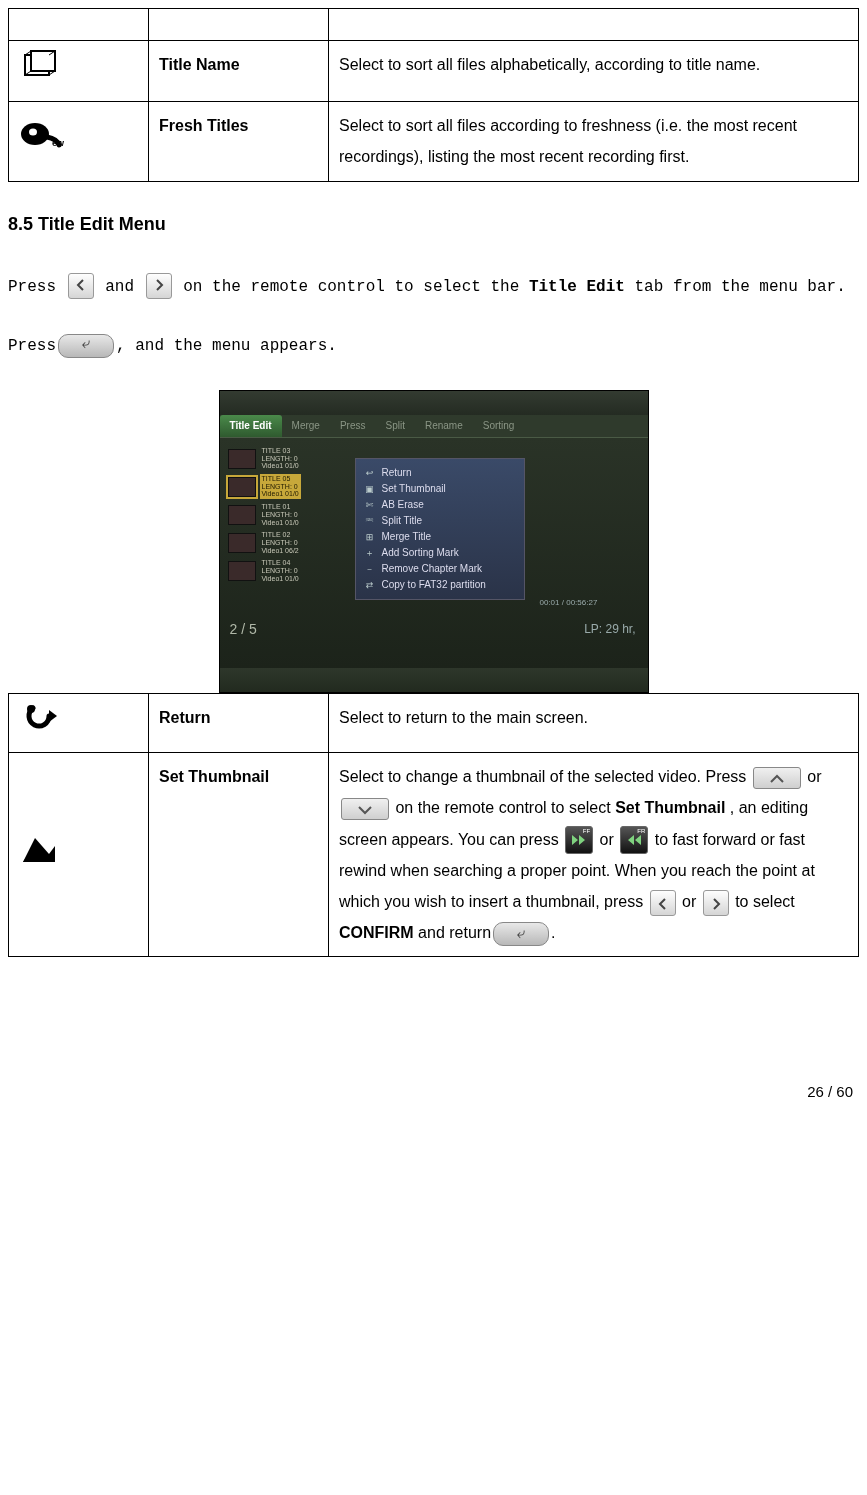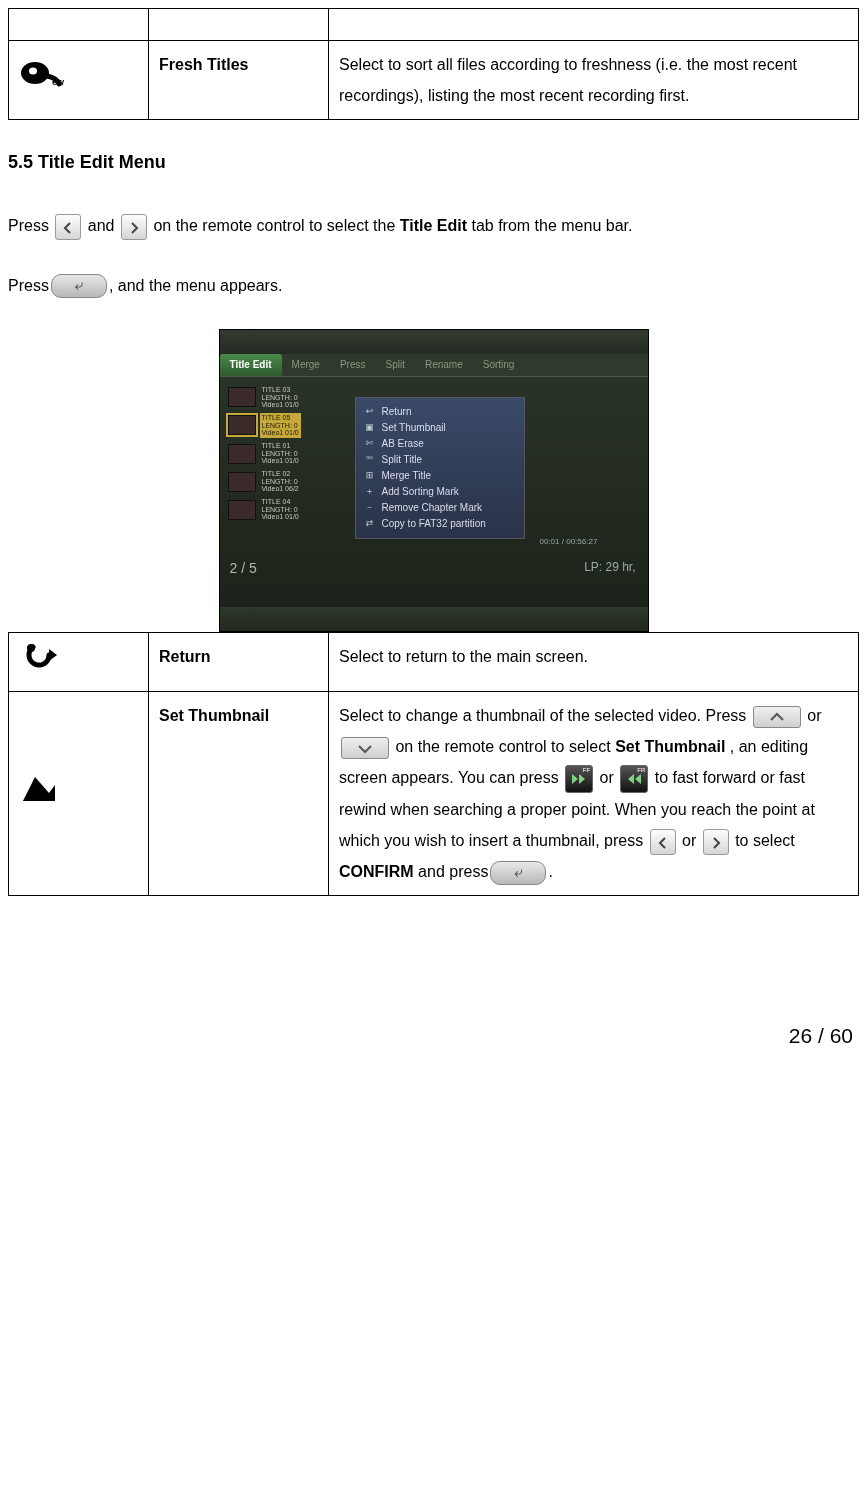--- a/index.html
+++ b/index.html
@@ -23,21 +23,21 @@
     padding: 8px 10px;
     vertical-align: top;
   }
   table.doc td.c0 { width: 140px; text-align: left; vertical-align: middle; }
   table.doc td.c1 { width: 180px; font-weight: bold; }
   h2.section {
     font-size: 18px;
     font-weight: bold;
     margin: 20px 0 30px 0;
   }
-  p.para { margin: 0 0 28px 0; }
+  p.para { margin: 0 0 28px 0; font-family: Liberation Mono, monospace; }
   .bold { font-weight: bold; }
   .icon-nav {
     display: inline-block;
     width: 26px; height: 26px;
     border: 1px solid #999;
     border-radius: 3px;
     background: linear-gradient(#fefefe,#d5d5d5);
     vertical-align: middle;
     text-align: center;
     line-height: 24px;
@@ -133,53 +133,66 @@
   
   .ic-titlename { display:inline-block; }
   .ic-fresh { display:inline-block; font-size:22px;text-decoration:underline;}
   .ic-return { display:inline-block; }
   
   .pagefoot {
     position: relative;
     margin-top: 120px;
     text-align: right;
     padding-right: 6px;
-    font-size: 21px;
+    font-size: 15px;
   }
   
   .empty-row td { height: 32px; }
 </style>
 </head>
 <body>
 
 <table class="doc">
   <tbody>
       <tr class="empty-row">
         <td class="c0"></td>
         <td class="c1"></td>
         <td></td>
       </tr>
   <tr>
     <td class="c0">
+      <span class="ic-titlename">
+        <svg width="42" height="34" viewBox="0 0 42 34">
+          <rect x="6" y="6" width="24" height="20" fill="#fff" stroke="#000" stroke-width="2"></rect>
+          <rect x="12" y="2" width="24" height="20" fill="#fff" stroke="#000" stroke-width="2"></rect>
+          <path d="M12 2 L6 6 M36 2 L30 6 M36 22 L30 26 M12 22 L6 26" stroke="#000" stroke-width="1"></path>
+        </svg>
+      </span>
+    </td>
+    <td class="c1">Title Name</td>
+    <td>Select to sort all files alphabetically, according to title name.</td>
+  </tr>
+  <tr>
+    <td class="c0">
       <span class="ic-fresh">
         <svg width="46" height="30" viewBox="0 0 46 30">
           <ellipse cx="16" cy="15" rx="14" ry="11" fill="#000"></ellipse>
           <ellipse cx="14" cy="13" rx="4" ry="3.5" fill="#fff"></ellipse>
           <path d="M28 18 Q38 20 40 26" stroke="#000" stroke-width="5" fill="none" stroke-linecap="round"></path>
           <text x="33" y="27" font-size="9" fill="#000" font-weight="bold">ew</text>
         </svg>
       </span>
     </td>
     <td class="c1">Fresh Titles</td>
     <td>Select to sort all files according to freshness (i.e. the most recent recordings), listing the most recent recording first.</td>
   </tr>
 </tbody>
   </table>
 
-<h2 class="section">5.5 Title Edit Menu</h2>
+<h2 class="section">8.5 Title Edit Menu</h2>
 
 <p class="para">
   <span>Press </span>
   <span class="icon-nav">
     <svg width="14" height="14" viewBox="0 0 14 14" style="vertical-align:middle">
         <path d="M9 2 L4 7 L9 12" fill="none" stroke="#444" stroke-width="2"></path>
       </svg>
   </span>
   <span> and </span>
   <span class="icon-nav">
@@ -331,19 +344,19 @@
             </svg>
       </span>
       <span> or </span>
       <span class="icon-nav">
         <svg width="14" height="14" viewBox="0 0 14 14" style="vertical-align:middle">
               <path d="M5 2 L10 7 L5 12" fill="none" stroke="#444" stroke-width="2"></path>
             </svg>
       </span>
       <span> to select </span>
       <span class="bold">CONFIRM</span>
-      <span> and press</span><span class="icon-enter">⤶</span><span>.</span>
+      <span> and return</span><span class="icon-enter">⤶</span><span>.</span>
     </td>
   </tr>
 </tbody>
   </table>
 
 <div class="pagefoot">26 / 60</div>
 
 </body></html>

